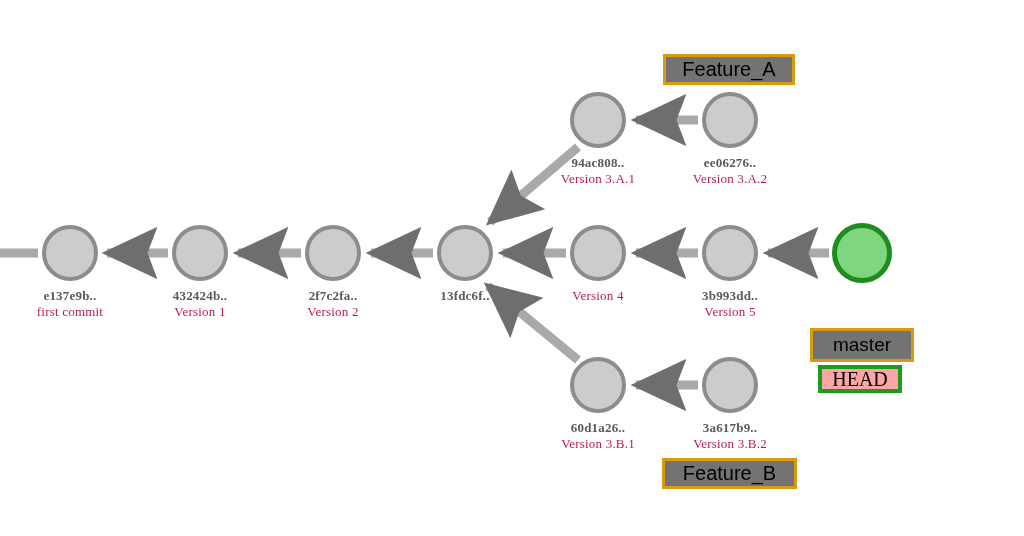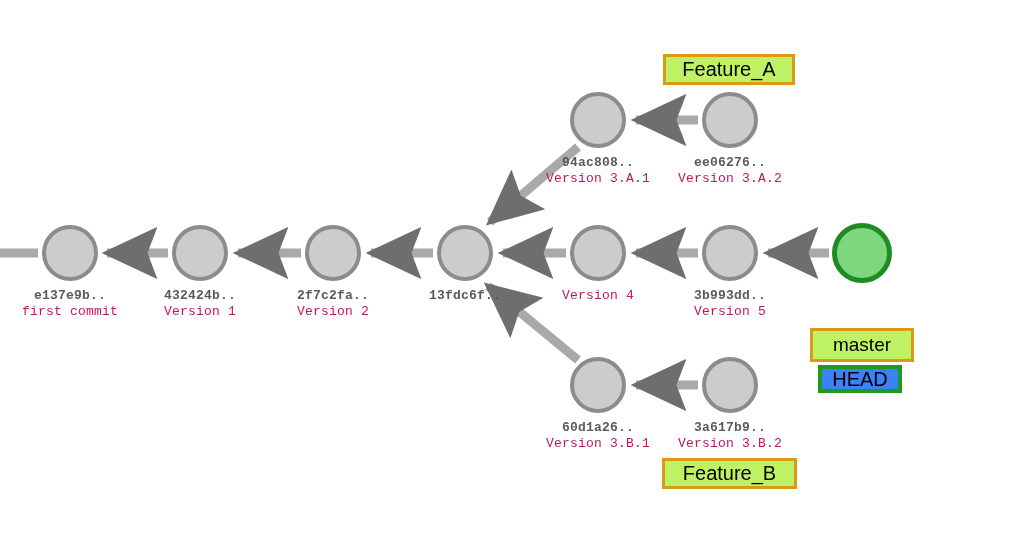--- a/index.html
+++ b/index.html
@@ -35,21 +35,21 @@
     background: #cccccc;
     border: 4px solid #8c8c8c;
   }
   .node.head {
     background: #7ed77e;
     border: 5px solid #1e8c1e;
   }
   .nodelabel {
     position: absolute;
     text-align: center;
-    font-family: Liberation Mono, monospace;
+    font-family: Liberation Serif, serif;
     line-height: 1.25;
     white-space: nowrap;
     pointer-events: none;
   }
   .nodelabel .hash {
     display: block;
     font-weight: bold;
     font-size: 13px;
     color: #5a5a5a;
     letter-spacing: 0.2px;
@@ -65,26 +65,27 @@
     box-sizing: border-box;
     text-align: center;
     font-family: "Liberation Sans", sans-serif;
     color: #000000;
     display: flex;
     align-items: center;
     justify-content: center;
     white-space: nowrap;
   }
   .tag.branch {
-    background: #bef264;
+    background: #737373;
     border: 3px solid #d99b13;
   }
   .tag.head-tag {
-    background: #3b82f6;
+    background: #fca5a5;
     border: 4px solid #1e9a1e;
+    font-family: Liberation Serif, serif;
   }
 </style>
 </head>
 <body>
 
 <div id="canvas">
 
   <svg id="edges" viewBox="0 0 1024 536" xmlns="http://www.w3.org/2000/svg">
     <defs>
       <marker id="ah" markerWidth="7" markerHeight="7" refX="5.6" refY="3.5" orient="auto" markerUnits="strokeWidth">

